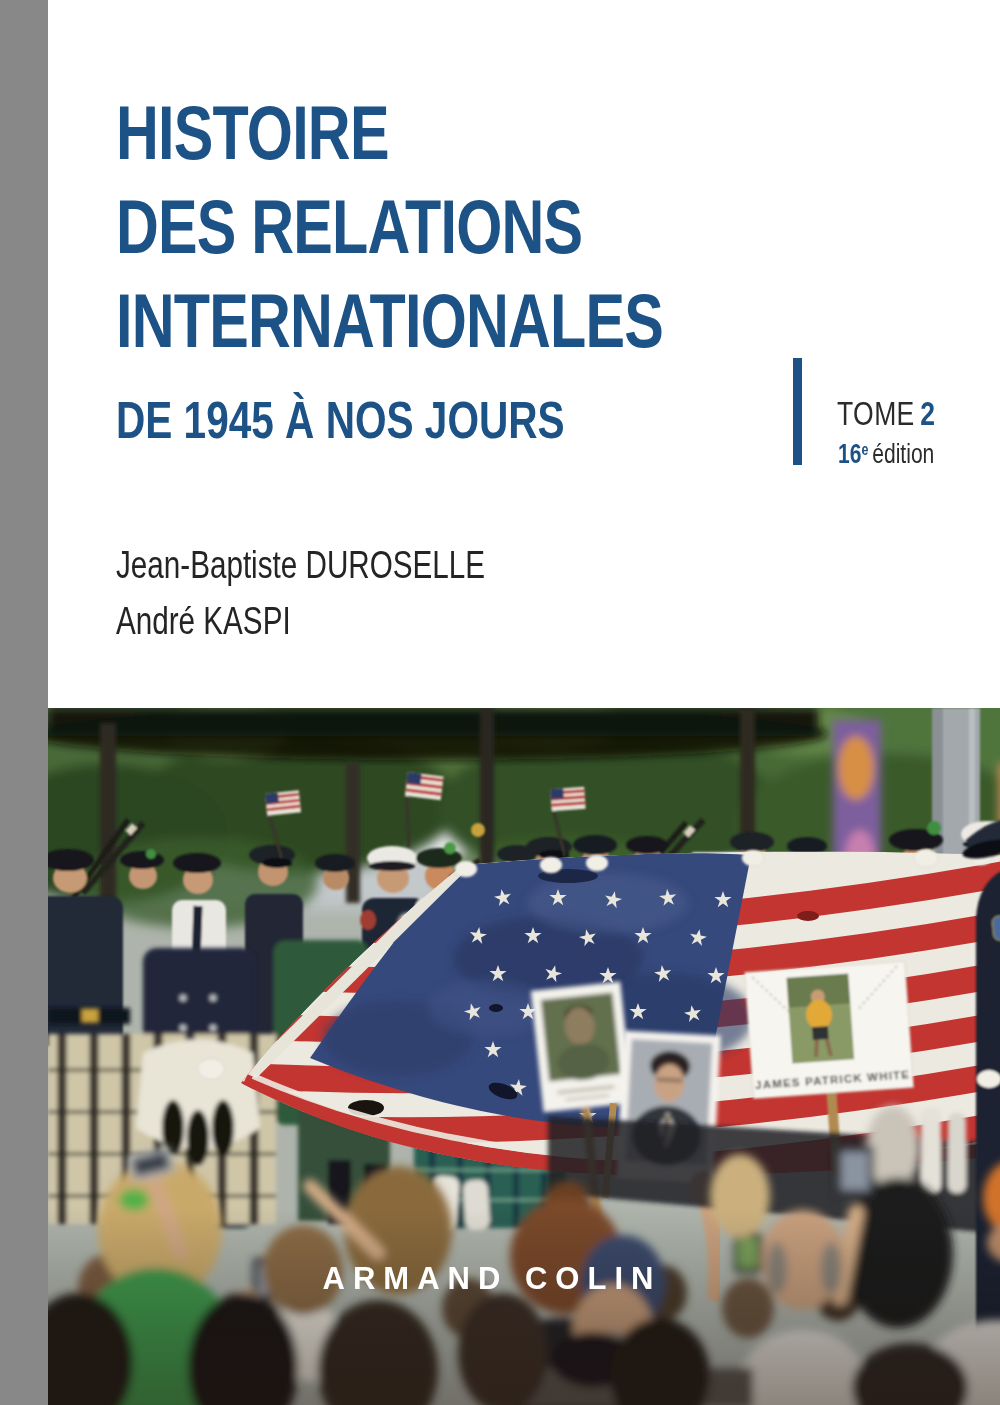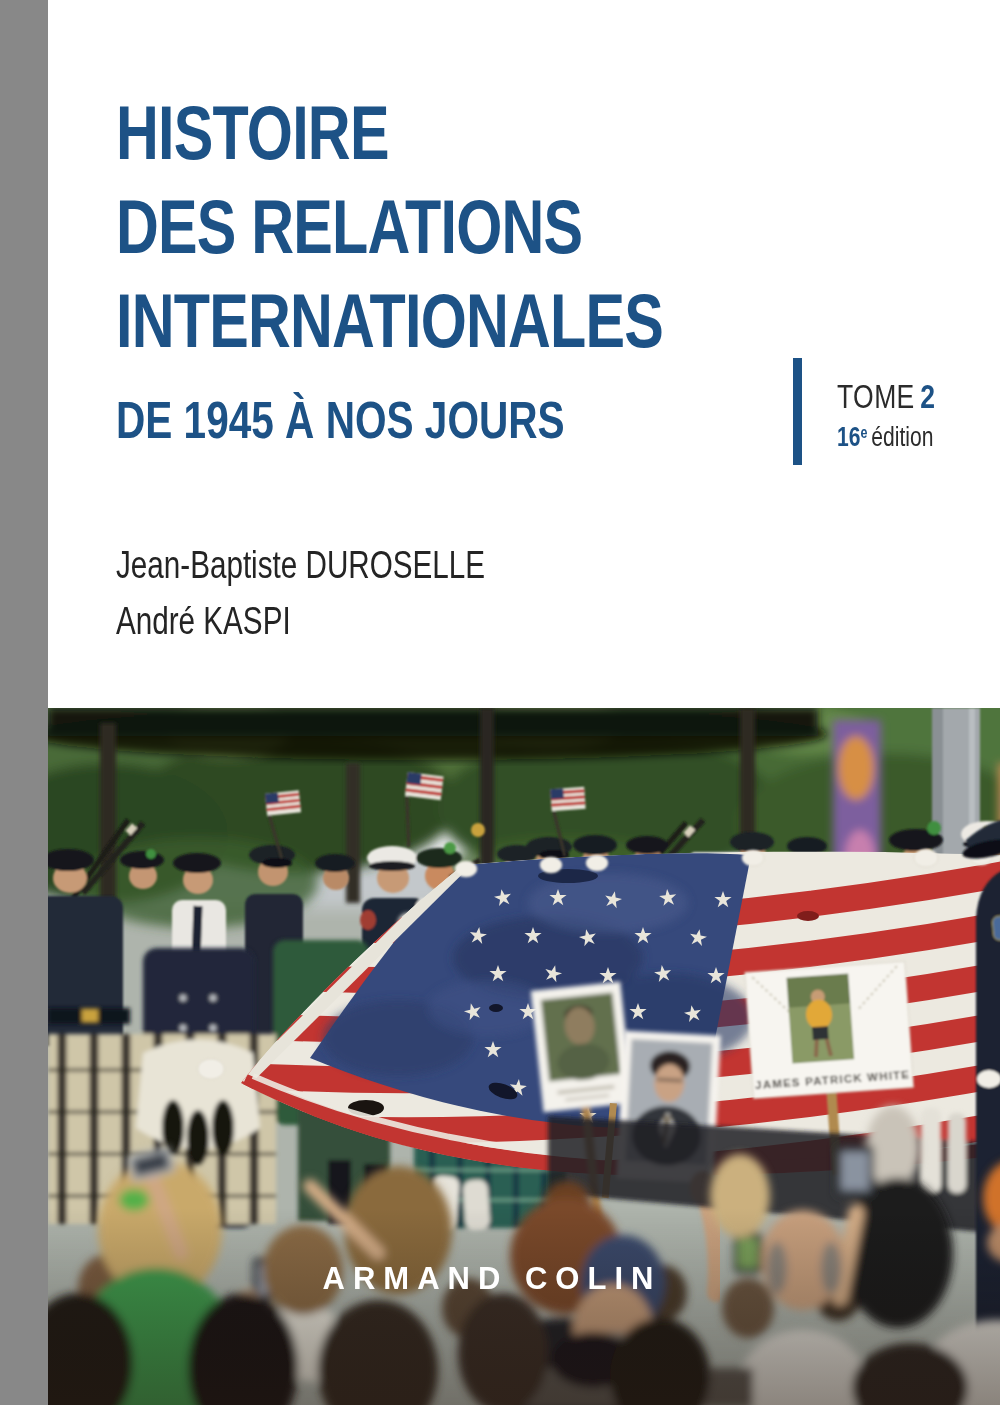--- a/index.html
+++ b/index.html
@@ -5,21 +5,21 @@
   html,body{margin:0;padding:0;background:#888;}
   .cover{position:relative;width:1000px;height:1405px;background:#ffffff;overflow:hidden;
          font-family:"Liberation Sans",sans-serif;margin-left:48px;}
   .condensed{transform:scaleX(.78);transform-origin:0 0;white-space:nowrap;}
   .title{position:absolute;left:68px;top:86px;margin:0;font-size:76px;font-weight:bold;
          color:#1d5286;line-height:94px;letter-spacing:-1px;}
   .title span{display:block;}
   .subtitle{position:absolute;left:68px;top:390px;font-size:52px;font-weight:bold;
             color:#1d5286;letter-spacing:0;}
   .tome-bar{position:absolute;left:745px;top:358px;width:9px;height:107px;background:#1d5286;}
-  .tome-block{position:absolute;left:789px;top:378px;color:#2b2b2b;}
+  .tome-block{position:absolute;left:789px;top:395px;color:#2b2b2b;text-align:center;}
   .tome-line{font-size:34px;line-height:37px;font-weight:normal;letter-spacing:.5px;}
   .tome-num{font-weight:bold;color:#1d5286;margin-left:7px;}
   .edition-line{font-size:27px;line-height:29px;margin-top:3px;}
   .ed-num{font-weight:bold;color:#1d5286;}
   .ed-sup{font-weight:bold;color:#1d5286;font-size:16px;vertical-align:8px;}
   .ed-word{color:#2b2b2b;margin-left:5px;}
   .authors{position:absolute;left:68px;top:537px;font-size:38px;color:#242424;line-height:56px;}
   .photo{position:absolute;left:0;top:708px;width:1000px;height:697px;background:#9aa58f;}
   .photo svg{display:block;}
   .publisher{position:absolute;left:0;top:1261px;width:888px;text-align:center;

